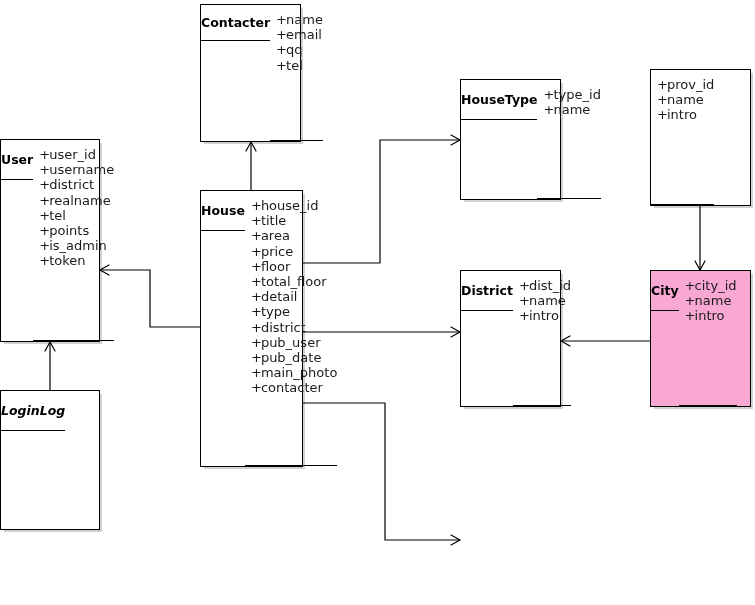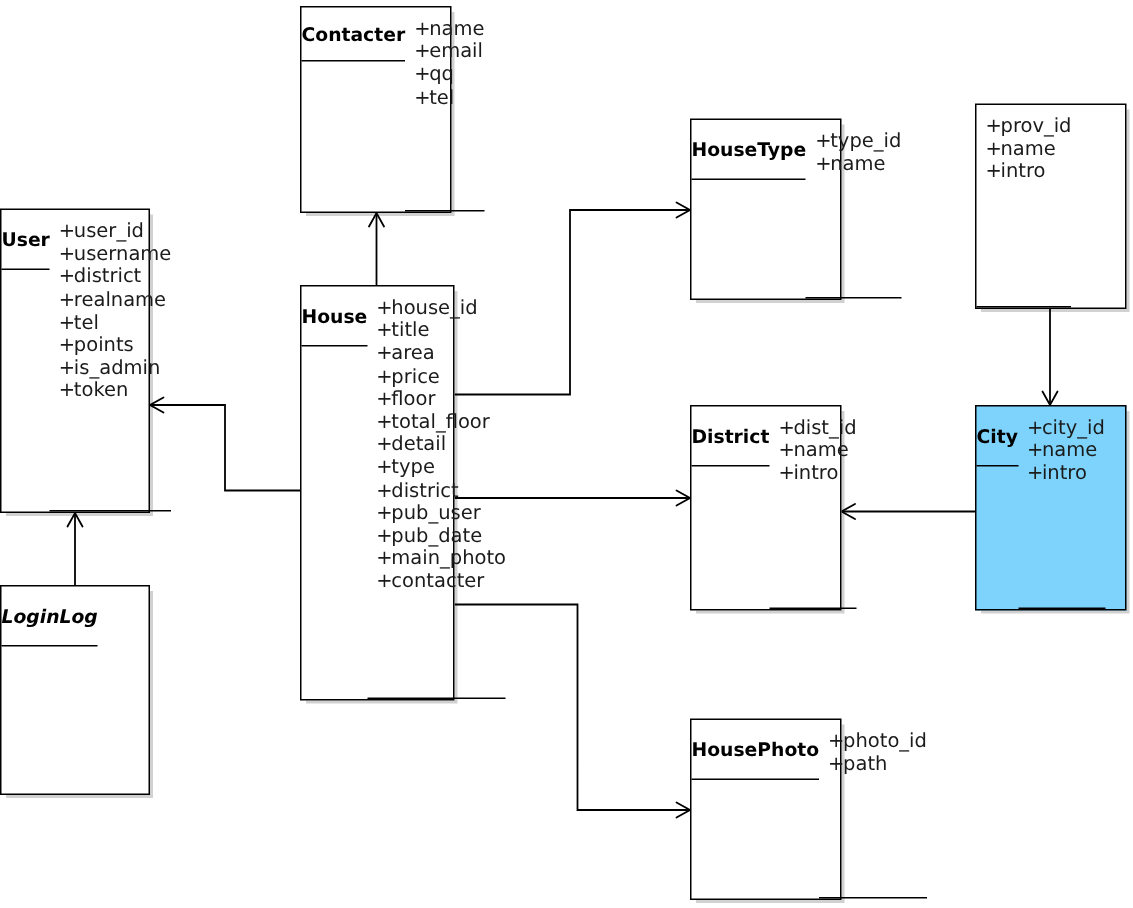--- a/index.html
+++ b/index.html
@@ -141,30 +141,22 @@
     </div>
     <div class="uml-class" style="left: 460px; top: 270px; width: 101px; height: 137px; background: rgb(255, 255, 255); border-color: rgb(0, 0, 0);">
       <div class="uml-title" style="height: 40px;">District</div>
       <div class="uml-attrs">
         <div class="uml-attr"><span class="vis">+</span><span>dist_id</span></div>
         <div class="uml-attr"><span class="vis">+</span><span>name</span></div>
         <div class="uml-attr"><span class="vis">+</span><span>intro</span></div>
       </div>
       <div class="uml-ops" style="height: 26px;"></div>
     </div>
-    <div class="uml-class" style="left: 650px; top: 270px; width: 101px; height: 137px; background: #7dd3fc; border-color: rgb(0, 0, 0);">
+    <div class="uml-class" style="left: 650px; top: 270px; width: 101px; height: 137px; background: #f9a8d4; border-color: rgb(0, 0, 0);">
       <div class="uml-title" style="height: 40px;">City</div>
       <div class="uml-attrs">
         <div class="uml-attr"><span class="vis">+</span><span>city_id</span></div>
         <div class="uml-attr"><span class="vis">+</span><span>name</span></div>
         <div class="uml-attr"><span class="vis">+</span><span>intro</span></div>
       </div>
       <div class="uml-ops" style="height: 26px;"></div>
     </div>
-    <div class="uml-class" style="left: 460px; top: 479px; width: 101px; height: 121px; background: rgb(255, 255, 255); border-color: rgb(0, 0, 0);">
-      <div class="uml-title" style="height: 40px;">HousePhoto</div>
-      <div class="uml-attrs">
-        <div class="uml-attr"><span class="vis">+</span><span>photo_id</span></div>
-        <div class="uml-attr"><span class="vis">+</span><span>path</span></div>
-      </div>
-      <div class="uml-ops" style="height: 26px;"></div>
-    </div>
   </div>
 
 </body></html>

